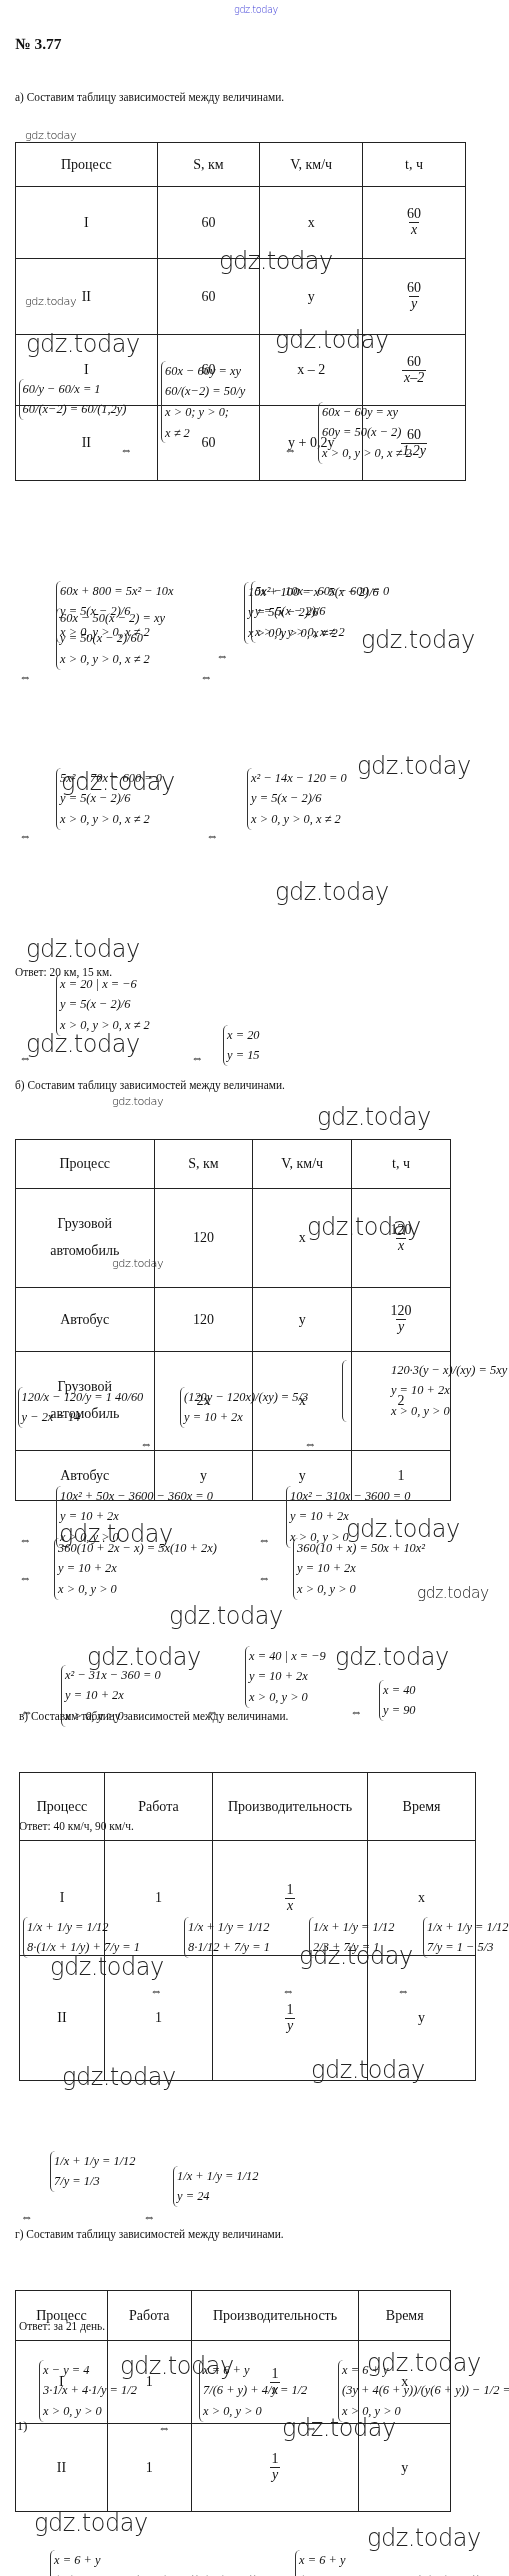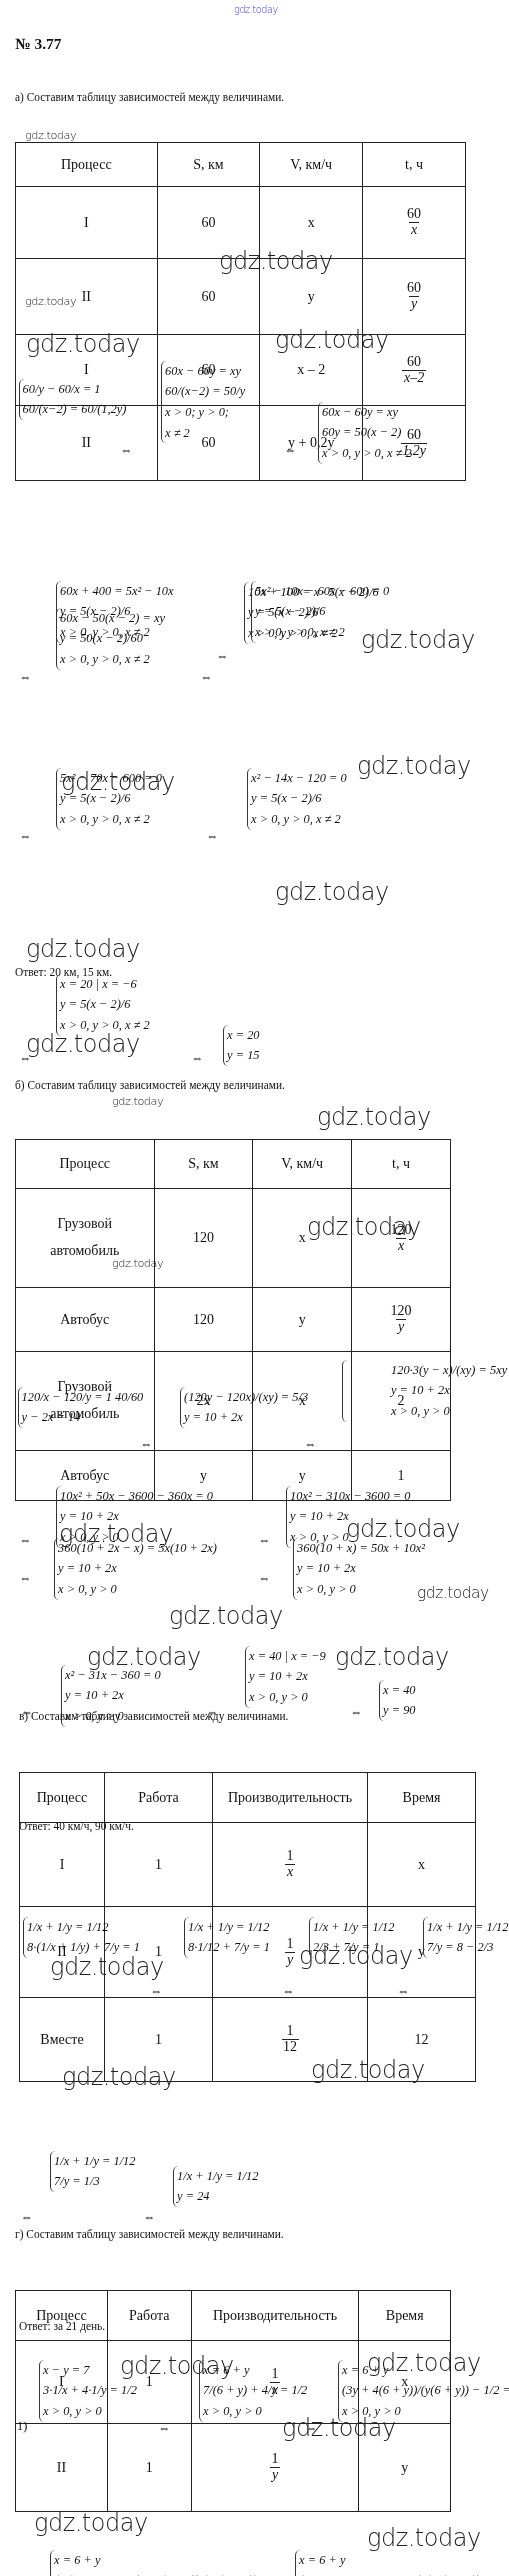--- a/index.html
+++ b/index.html
@@ -108,21 +108,21 @@
       <div class="ln">y = 50(x − 2)/60</div>
       <div class="ln">x &gt; 0, y &gt; 0, x ≠ 2</div>
     </div>
     <div class="eqv" style="left: 200px; top: 670px;">⇔</div>
     <div class="sys" style="left: 244px; top: 582px;">
       <div class="ln">10x + 100 = x · 5(x − 2)/6</div>
       <div class="ln">y = 5(x − 2)/6</div>
       <div class="ln">x &gt; 0, y &gt; 0, x ≠ 2</div>
     </div>
     <div class="sys" style="left: 56px; top: 581px;">
-      <div class="ln">60x + 400 = 5x² − 10x</div>
+      <div class="ln">60x + 800 = 5x² − 10x</div>
       <div class="ln">y = 5(x − 2)/6</div>
       <div class="ln">x &gt; 0, y &gt; 0, x ≠ 2</div>
     </div>
     <div class="eqv" style="left: 216px; top: 649px;">⇔</div>
     <div class="sys" style="left: 251px; top: 581px;">
       <div class="ln">5x² − 10x − 60x − 600 = 0</div>
       <div class="ln">y = 5(x − 2)/6</div>
       <div class="ln">x &gt; 0, y &gt; 0, x ≠ 2</div>
     </div>
     <div class="eqv" style="left: 19px; top: 829px;">⇔</div>
@@ -282,29 +282,20 @@
   </tr>
   <tr style="height:91px;">
     <td>II</td>
     <td>1</td>
     <td><span class="frac">
             <span class="n">1</span>
             <span class="d">y</span>
           </span></td>
     <td>y</td>
   </tr>
-  <tr style="height:84px;">
-    <td>Вместе</td>
-    <td>1</td>
-    <td><span class="frac up">
-            <span class="n">1</span>
-            <span class="d">12</span>
-          </span></td>
-    <td>12</td>
-  </tr>
 </tbody>
   </table>
 <div class="wm big" style="left:50px;top:1953px;">gdz.today</div>
 <div class="wm big" style="left:299px;top:1942px;">gdz.today</div>
 
 <div id="sys-c">
     <div class="sys" style="left: 23px; top: 1917px;">
       <div class="ln">1/x + 1/y = 1/12</div>
       <div class="ln">8·(1/x + 1/y) + 7/y = 1</div>
     </div>
@@ -314,21 +305,21 @@
       <div class="ln">8·1/12 + 7/y = 1</div>
     </div>
     <div class="eqv" style="left: 282px; top: 1984px;">⇔</div>
     <div class="sys" style="left: 309px; top: 1917px;">
       <div class="ln">1/x + 1/y = 1/12</div>
       <div class="ln">2/3 + 7/y = 1</div>
     </div>
     <div class="eqv" style="left: 397px; top: 1984px;">⇔</div>
     <div class="sys" style="left: 423px; top: 1917px;">
       <div class="ln">1/x + 1/y = 1/12</div>
-      <div class="ln">7/y = 8 − 2/3</div>
+      <div class="ln">7/y = 1 − 5/3</div>
     </div>
     <div class="eqv" style="left: 20.6px; top: 2210px;">⇔</div>
     <div class="sys" style="left: 50px; top: 2151px;">
       <div class="ln">1/x + 1/y = 1/12</div>
       <div class="ln">7/y = 1/3</div>
     </div>
     <div class="eqv" style="left: 143px; top: 2210px;">⇔</div>
     <div class="sys" style="left: 173px; top: 2166px;">
       <div class="ln">1/x + 1/y = 1/12</div>
       <div class="ln">y = 24</div>
@@ -366,21 +357,21 @@
           </span></td>
     <td>y</td>
   </tr>
 </tbody>
   </table>
 <div class="wm big" style="left:282px;top:2414px;">gdz.today</div>
 <div class="wm big" style="left:34px;top:2509px;">gdz.today</div>
 
 <div id="sys-d">
     <div class="sys" style="left: 39px; top: 2360px;">
-      <div class="ln">x − y = 7</div>
+      <div class="ln">x − y = 4</div>
       <div class="ln">3·1/x + 4·1/y = 1/2</div>
       <div class="ln">x &gt; 0, y &gt; 0</div>
     </div>
     <div class="eqv" style="left: 158px; top: 2421px;">⇔</div>
     <div class="sys" style="left: 199px; top: 2360px;">
       <div class="ln">x = 6 + y</div>
       <div class="ln">7/(6 + y) + 4/y = 1/2</div>
       <div class="ln">x &gt; 0, y &gt; 0</div>
     </div>
     <div class="eqv" style="left: 305px; top: 2421px;">⇔</div>

